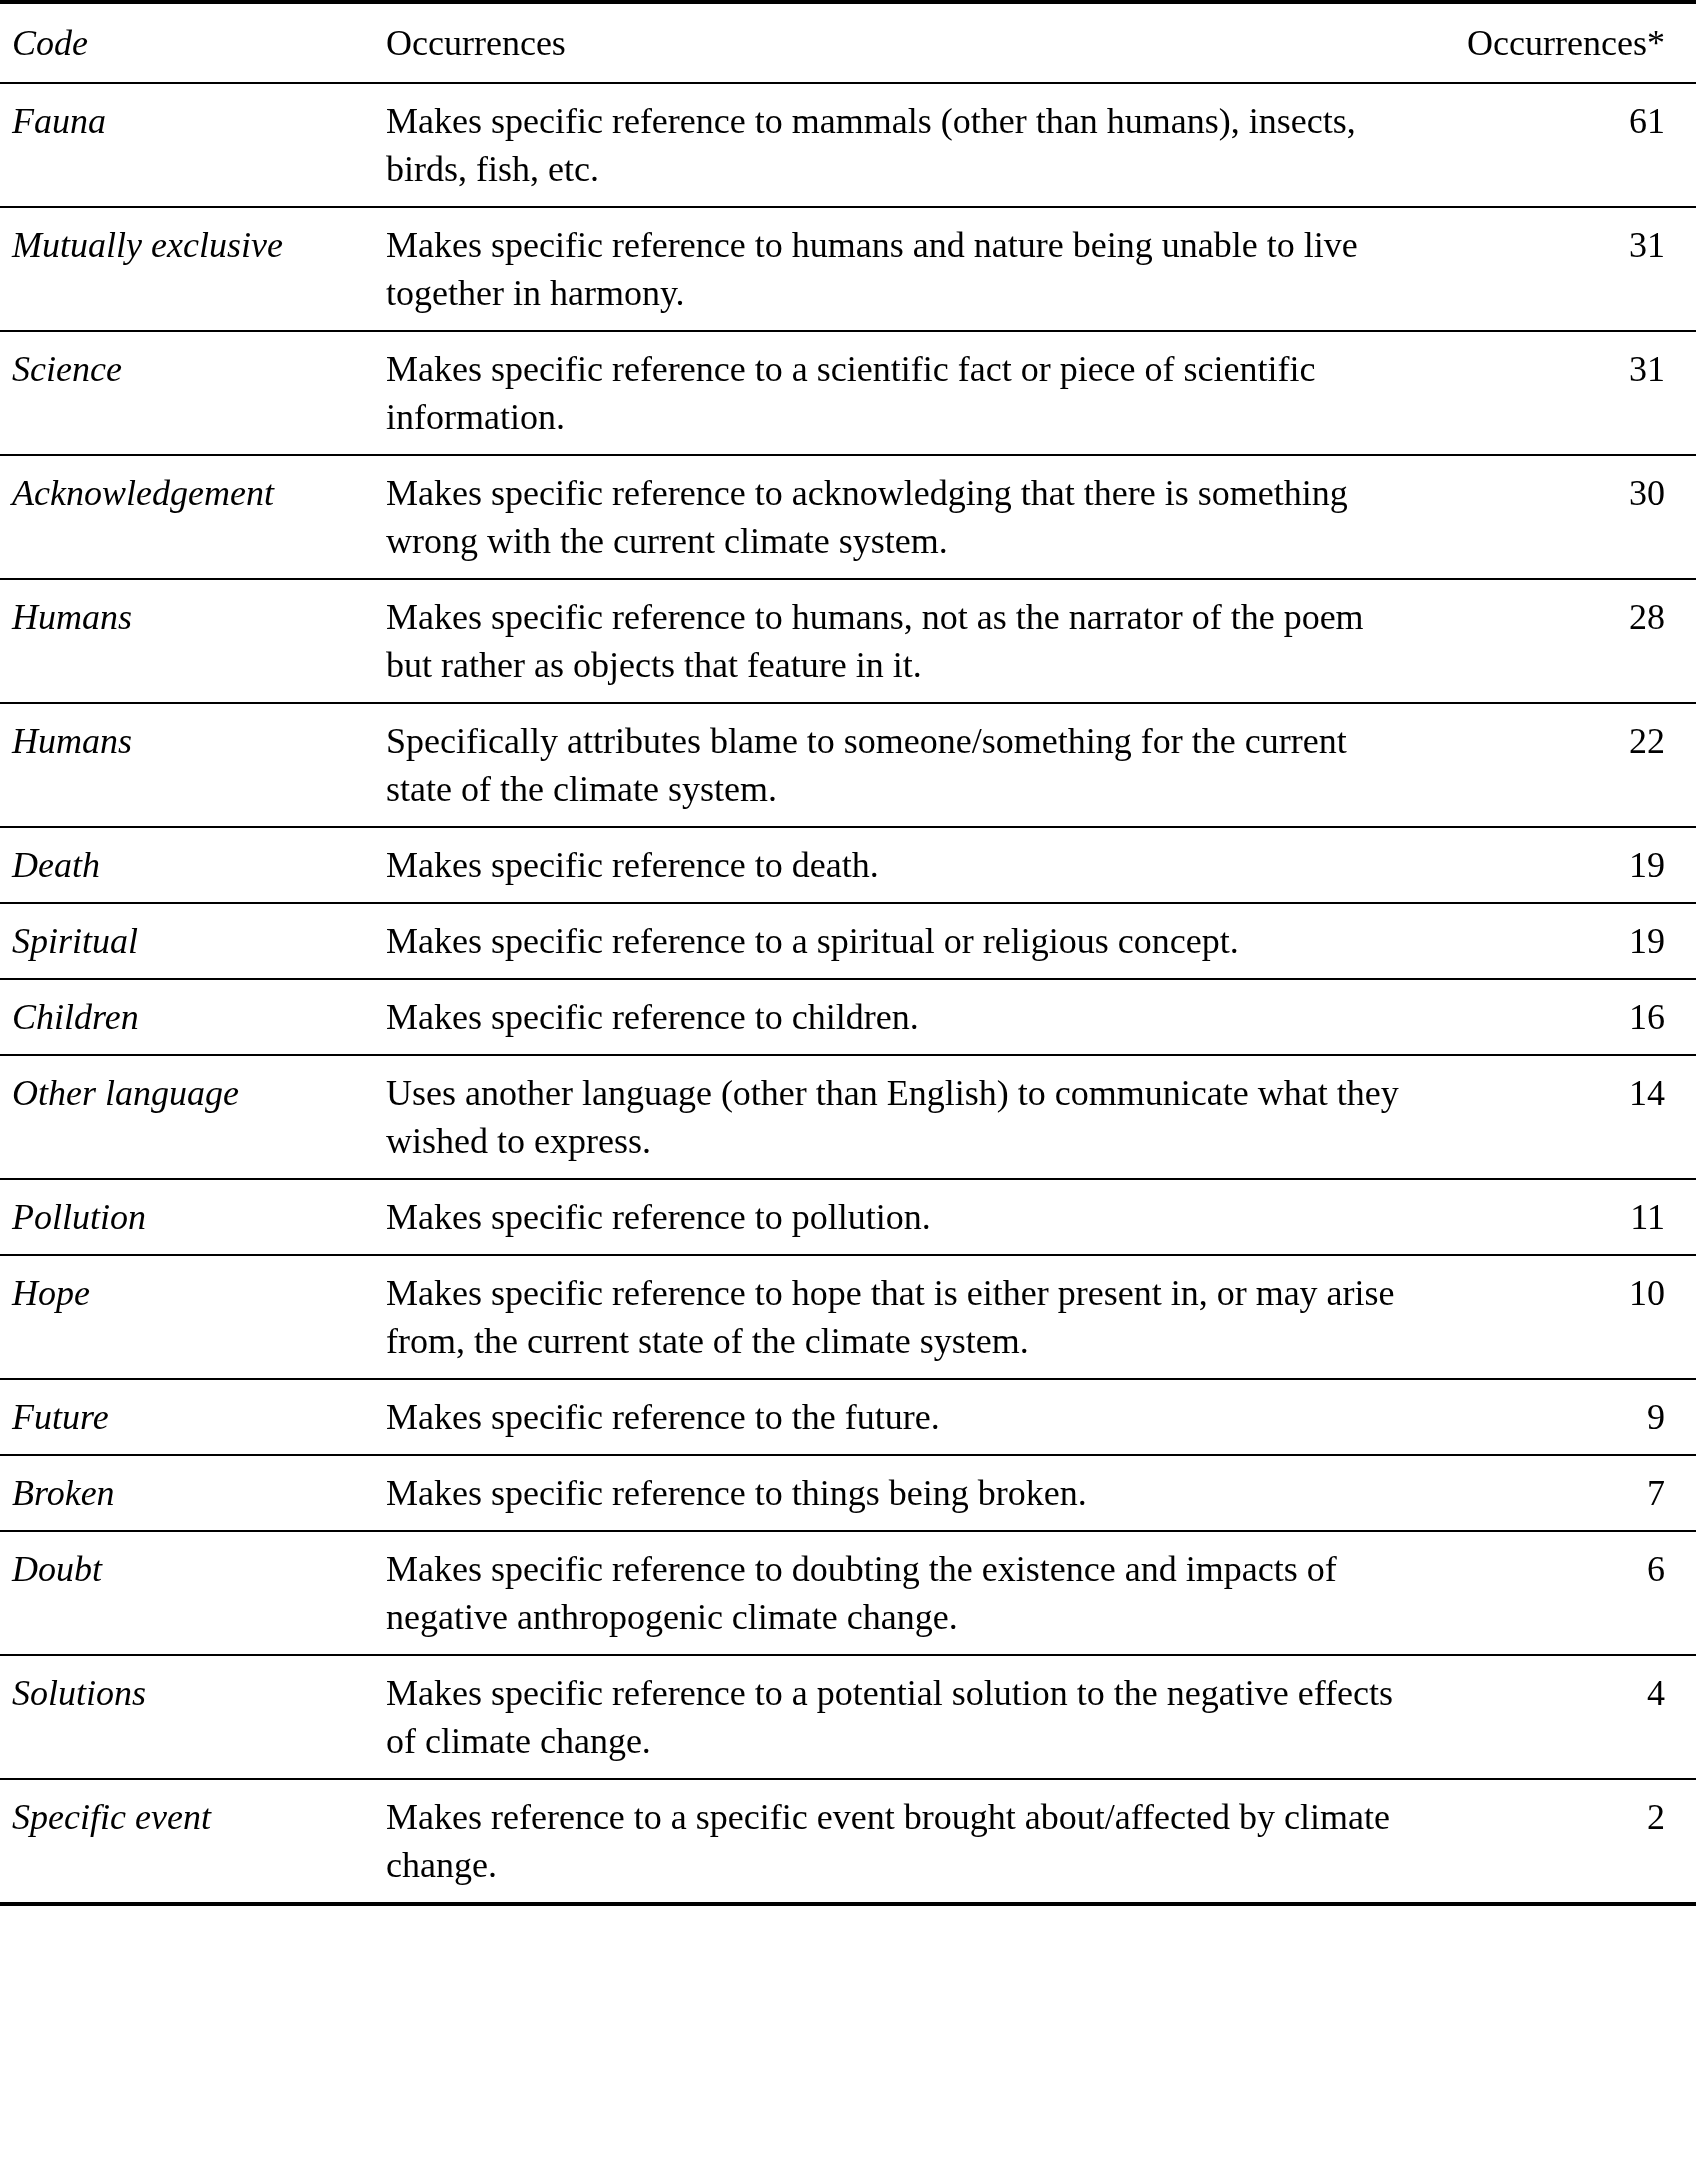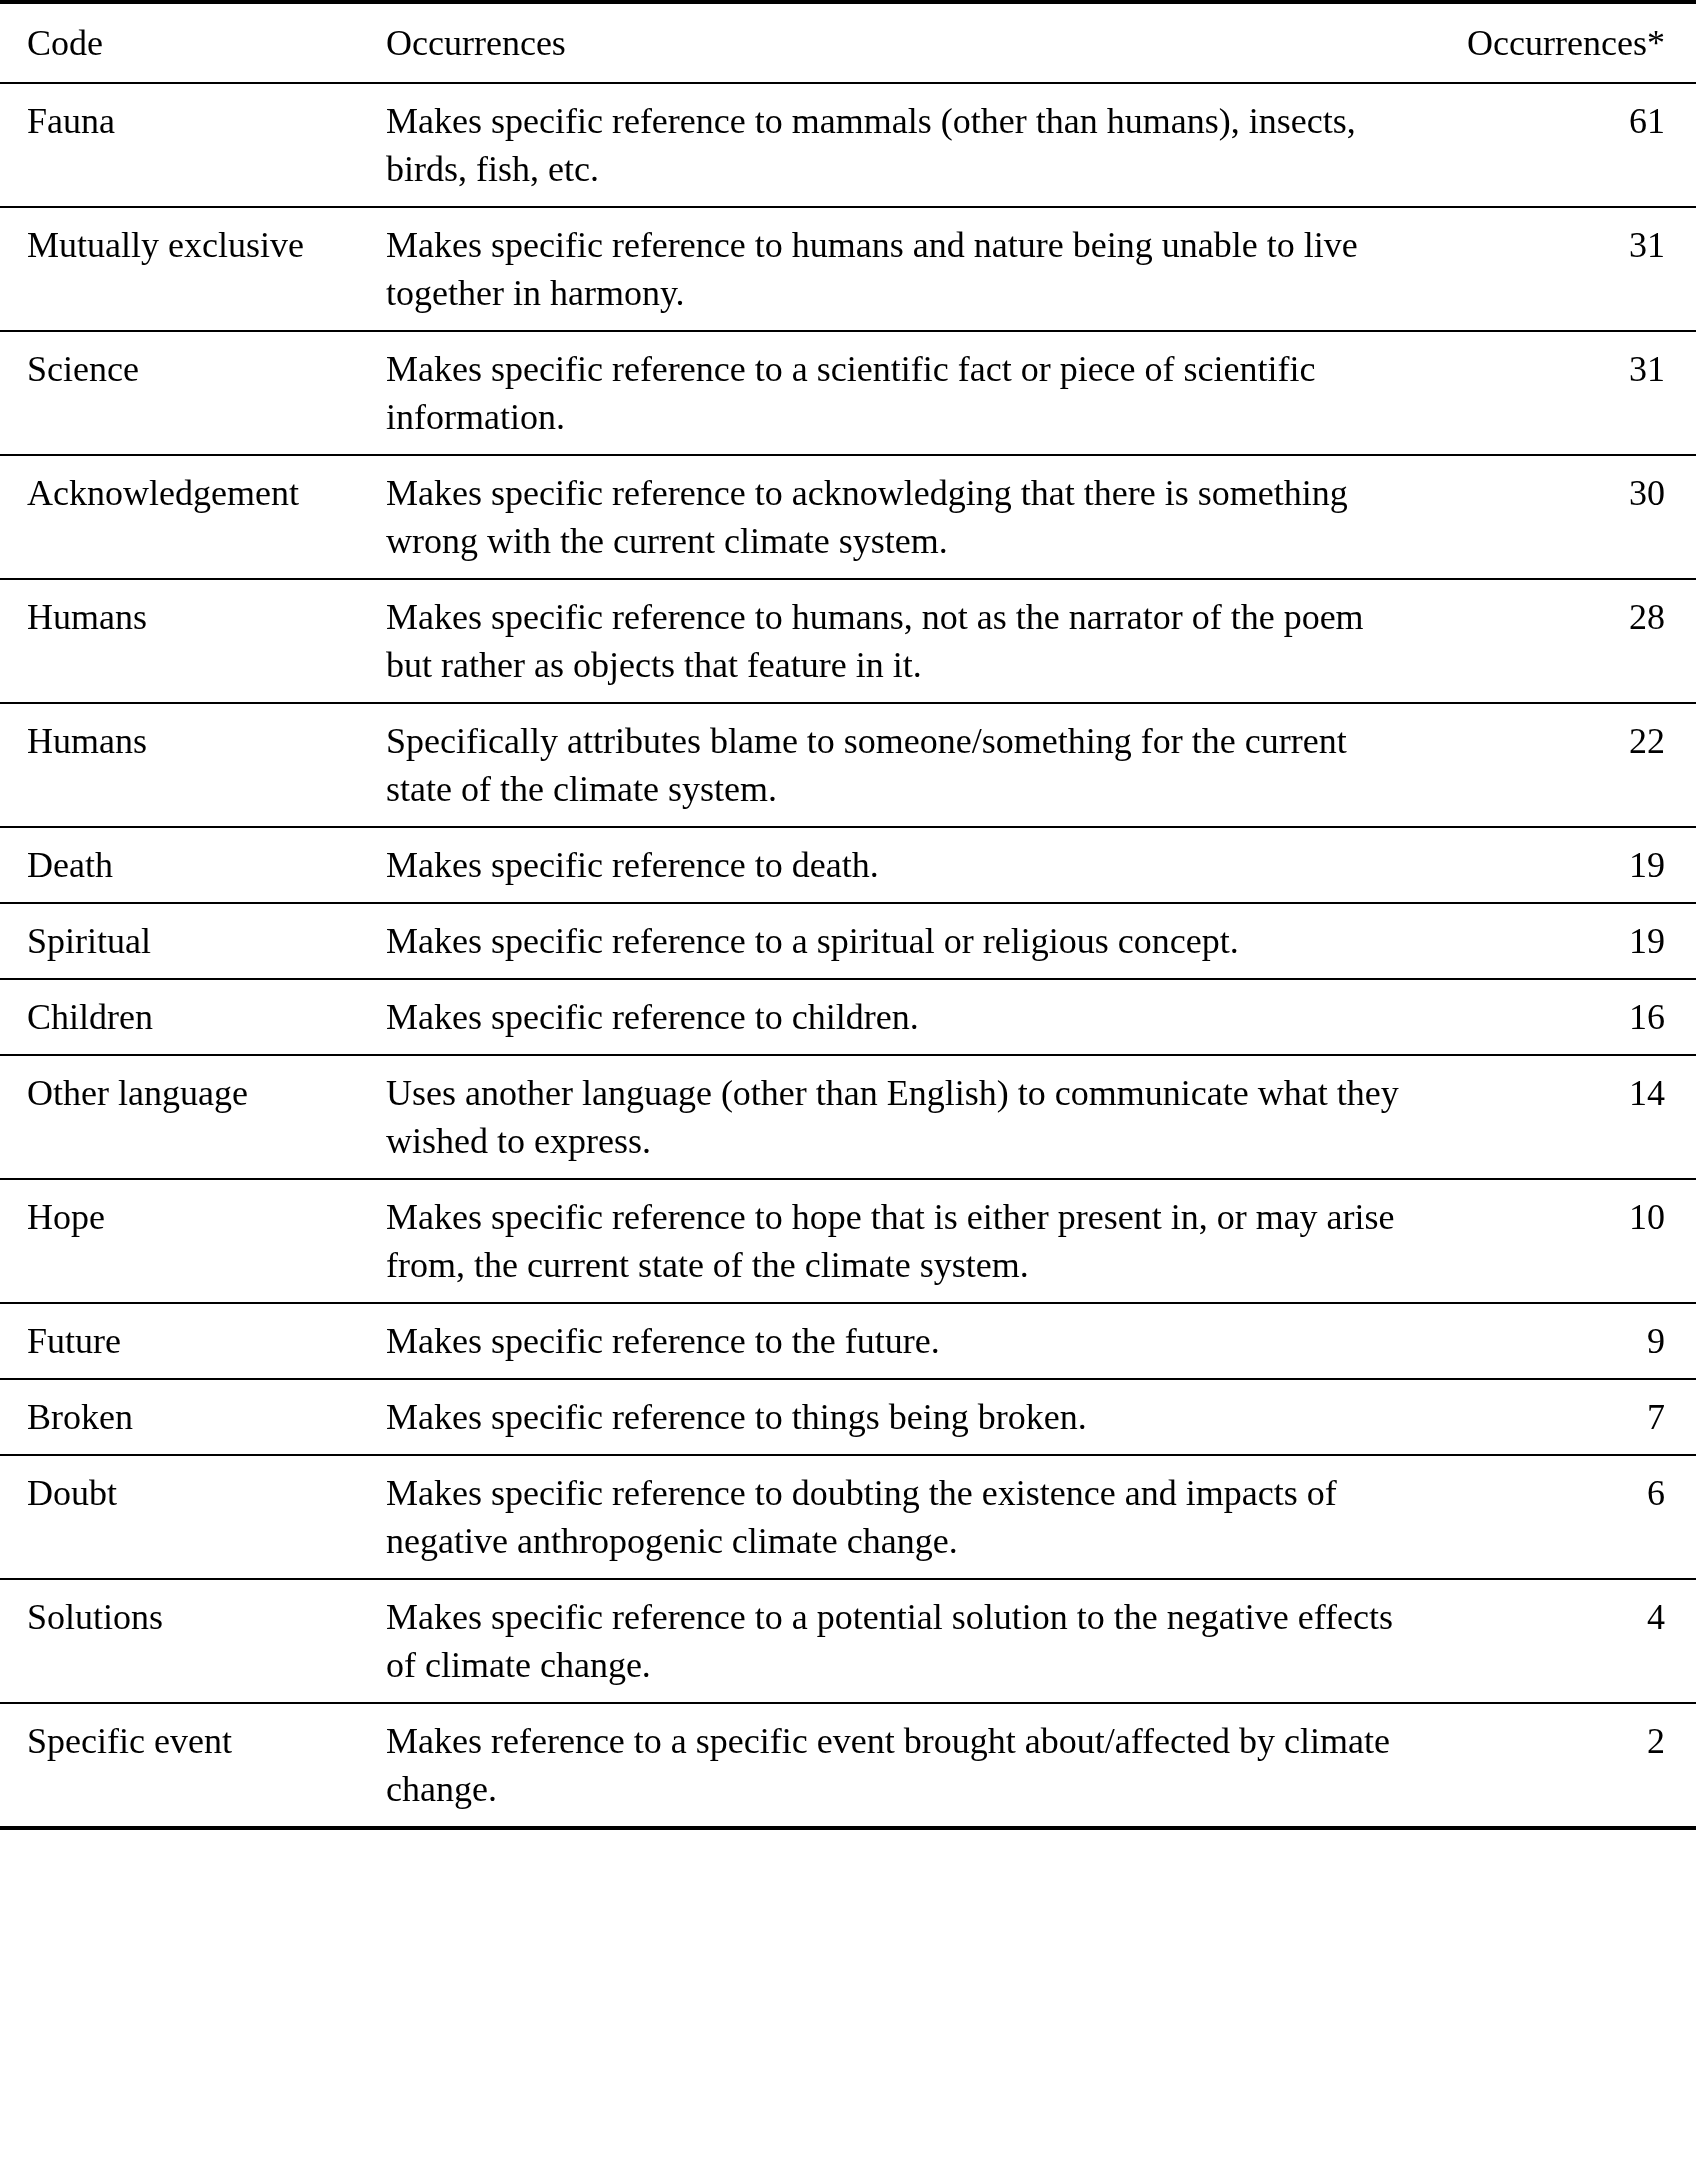--- a/index.html
+++ b/index.html
@@ -34,21 +34,21 @@
     padding: 13px 0 13px 0;
   }
   thead th {
     padding-top: 14.8px;
     padding-bottom: 14.8px;
     border-bottom: 2.5px solid #000000;
   }
   tbody td {
     border-top: 2.5px solid #000000;
   }
-  .cell-code { padding-left: 27px; }
+  .cell-code { padding-left: 12px; font-style: italic; }
   .cell-desc { padding-right: 37px; }
   .cell-occ  { text-align: right; padding-right: 32px; }
 </style>
 </head>
 <body>
 
 <table class="codes-table">
   <colgroup>
     <col class="c-code">
     <col class="c-desc">
@@ -106,20 +106,25 @@
         <td class="cell-code">Children</td>
         <td class="cell-desc">Makes specific reference to children.</td>
         <td class="cell-occ">16</td>
       </tr>
       <tr>
         <td class="cell-code">Other language</td>
         <td class="cell-desc">Uses another language (other than English) to communicate what they wished to express.</td>
         <td class="cell-occ">14</td>
       </tr>
       <tr>
+        <td class="cell-code">Pollution</td>
+        <td class="cell-desc">Makes specific reference to pollution.</td>
+        <td class="cell-occ">11</td>
+      </tr>
+      <tr>
         <td class="cell-code">Hope</td>
         <td class="cell-desc">Makes specific reference to hope that is either present in, or may arise from, the current state of the climate system.</td>
         <td class="cell-occ">10</td>
       </tr>
       <tr>
         <td class="cell-code">Future</td>
         <td class="cell-desc">Makes specific reference to the future.</td>
         <td class="cell-occ">9</td>
       </tr>
       <tr>

